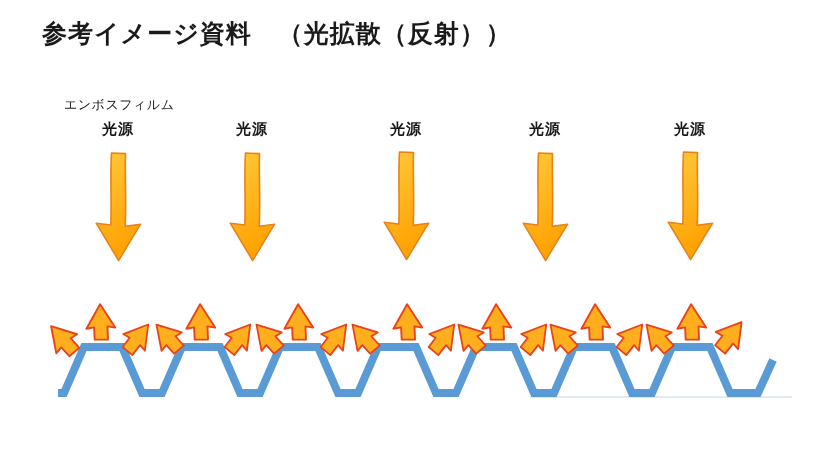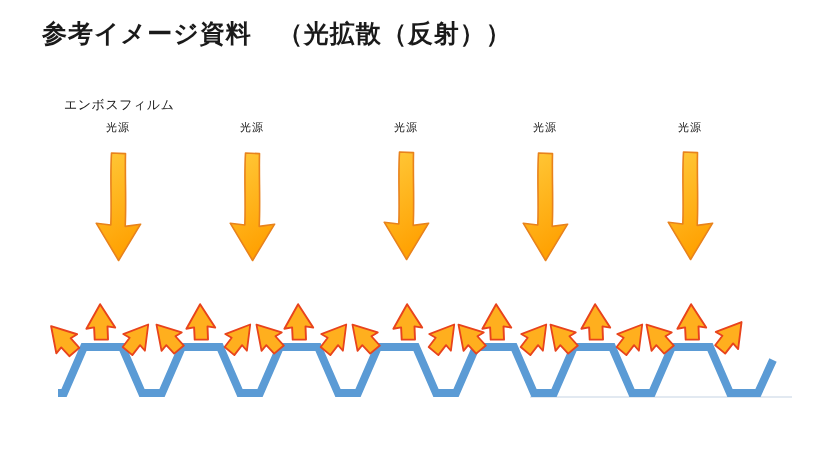--- a/index.html
+++ b/index.html
@@ -10,21 +10,21 @@
   .page-title{
     position:absolute;left:42px;top:17px;
     font-size:25px;font-weight:bold;color:#1a1a1a;letter-spacing:1px;white-space:nowrap;
   }
   .film-label{
     position:absolute;left:64px;top:76px;
     font-size:13px;color:#1a1a1a;letter-spacing:0.5px;white-space:nowrap;margin-top:20px;
   }
   .kogen-label{
     position:absolute;top:120px;transform:translateX(-50%);
-    font-size:11px;color:#1a1a1a;letter-spacing:1px;white-space:nowrap;
+    font-size:15px;color:#1a1a1a;letter-spacing:1px;white-space:nowrap;font-weight:bold;
   }
   .gfx{position:absolute;left:0;top:0;width:822px;height:462px;}
   .big-arrow{stroke:#E8821C;stroke-width:1.6;stroke-linejoin:round;}
   .small-arrow{fill:#FFAF1E;stroke:#E8431C;stroke-width:1.9;stroke-linejoin:round;}
   .wave{fill:none;stroke:#5B9BD5;stroke-width:8;stroke-linejoin:miter;}
   .baseline{stroke:#D9E2EC;stroke-width:1.5;}
 </style>
 </head>
 <body>
 

